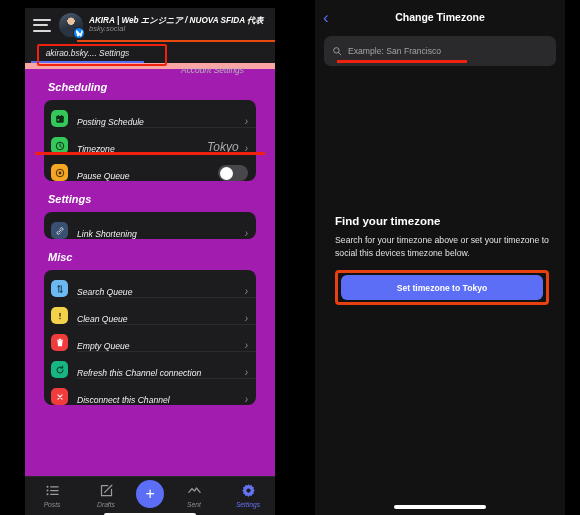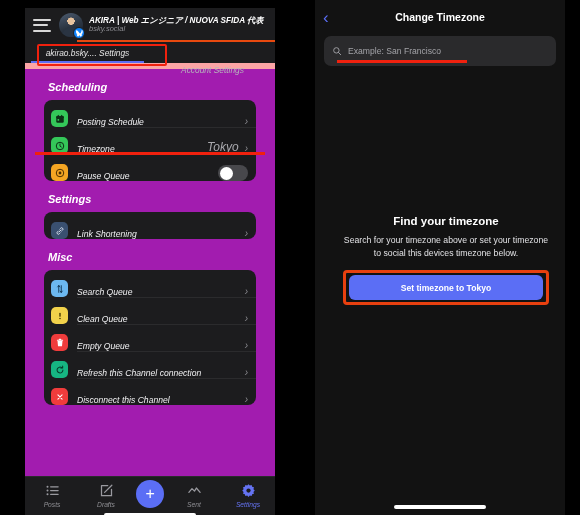--- a/index.html
+++ b/index.html
@@ -216,23 +216,23 @@
     cursor: text;
   }
   .search-box svg { width: 10px; height: 10px; flex: 0 0 auto; }
   .search-ph { font-size: 8.6px; color: #a3a3a8; }
   .hl-search {
     position: absolute; left: 22px; width: 130px; top: 26px;
     height: 2.5px; background: #f0210e;
   }
 
   .empty-state {
-    position: absolute; left: 12px; right: 0; top: 215px;
+    position: absolute; left: 4px; right: 0; top: 215px;
     padding: 0 16px;
-    text-align: center;
+    text-align: left;
   }
   .empty-title { font-size: 11.5px; font-weight: bold; color: #ffffff; margin-bottom: 7px; }
   .empty-desc { font-size: 8.7px; color: #e2e2e5; line-height: 1.45; }
   .set-tz-wrap { position: relative; margin-top: 16px; padding: 0 6px; border-radius: 12px; }
   .set-tz-btn {
     height: 25px; border-radius: 6px;
     background: #5b6ef5;
     display: flex; align-items: center; justify-content: center;
     font-size: 8.6px; color: #ffffff; font-weight: 600;
     cursor: pointer;

